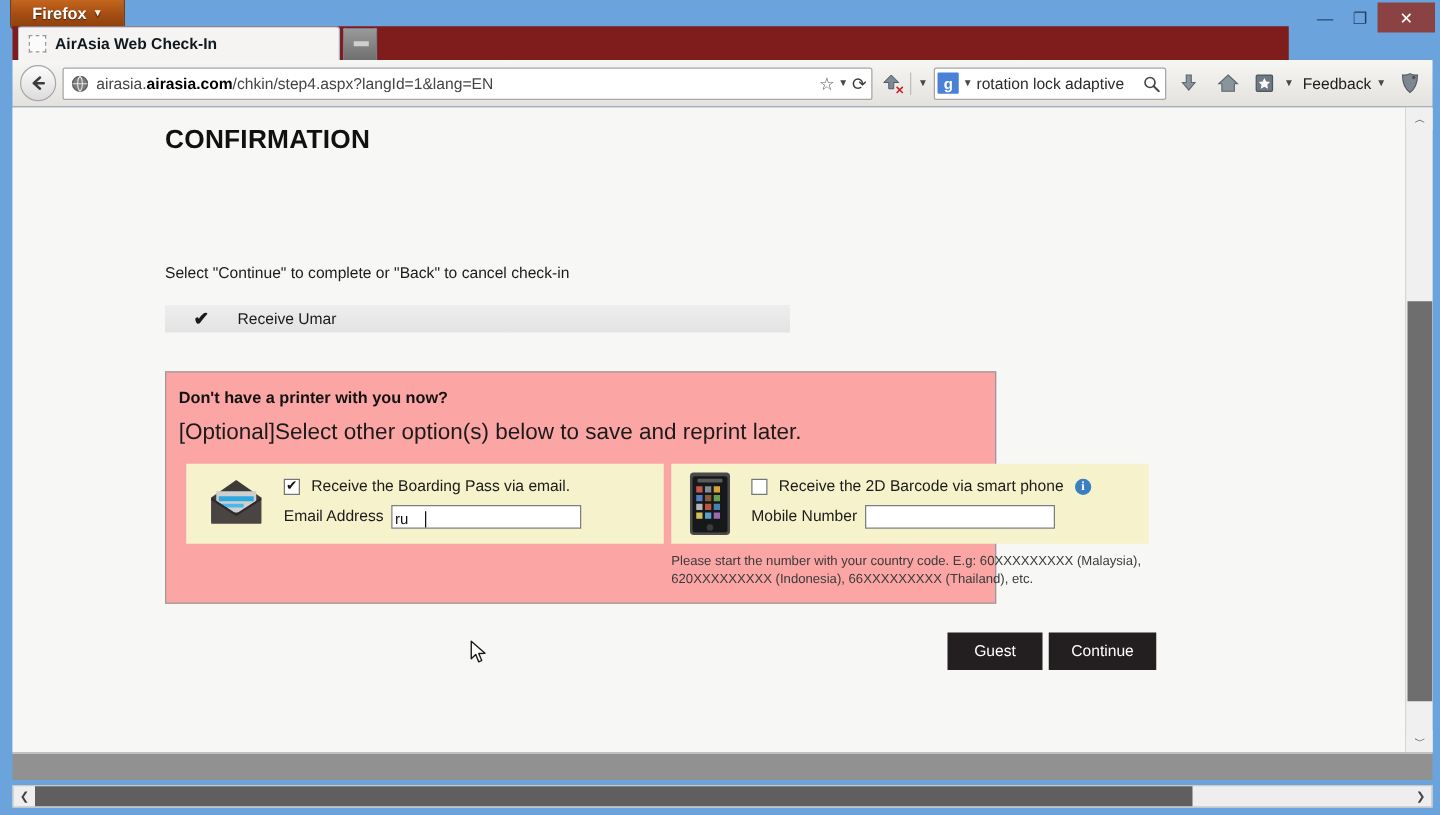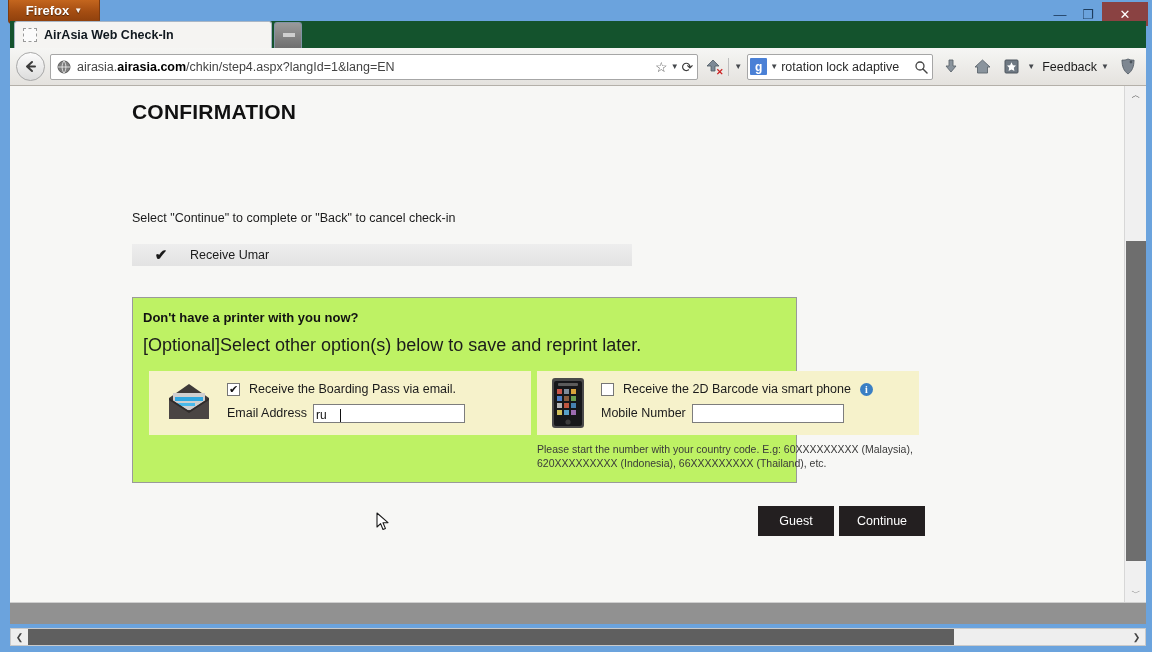--- a/index.html
+++ b/index.html
@@ -83,23 +83,23 @@
     width: 46px;
     background: #8a4242;
     color: #ffffff;
   }
 
   
   #tabstrip {
     position: absolute;
     left: 6px;
     top: 19px;
-    width: 1136px;
+    width: 1021px;
     height: 27px;
-    background: #14532d;
+    background: #7f1d1d;
   }
   #tab-active {
     position: absolute;
     left: 4px;
     top: 0;
     width: 258px;
     height: 27px;
     background: #f5f4f2;
     border: 1px solid #a9b6c6;
     border-bottom: none;
@@ -362,21 +362,21 @@
   }
 
   
   #printer-panel {
     position: absolute;
     left: 122px;
     top: 211px;
     width: 665px;
     height: 186px;
     border: 1px solid #9a9a9a;
-    background: #bef264;
+    background: #fca5a5;
     box-sizing: border-box;
   }
   #printer-heading {
     position: absolute;
     left: 10px;
     top: 12px;
     font-size: 13px;
     font-weight: bold;
     color: #121212;
   }

